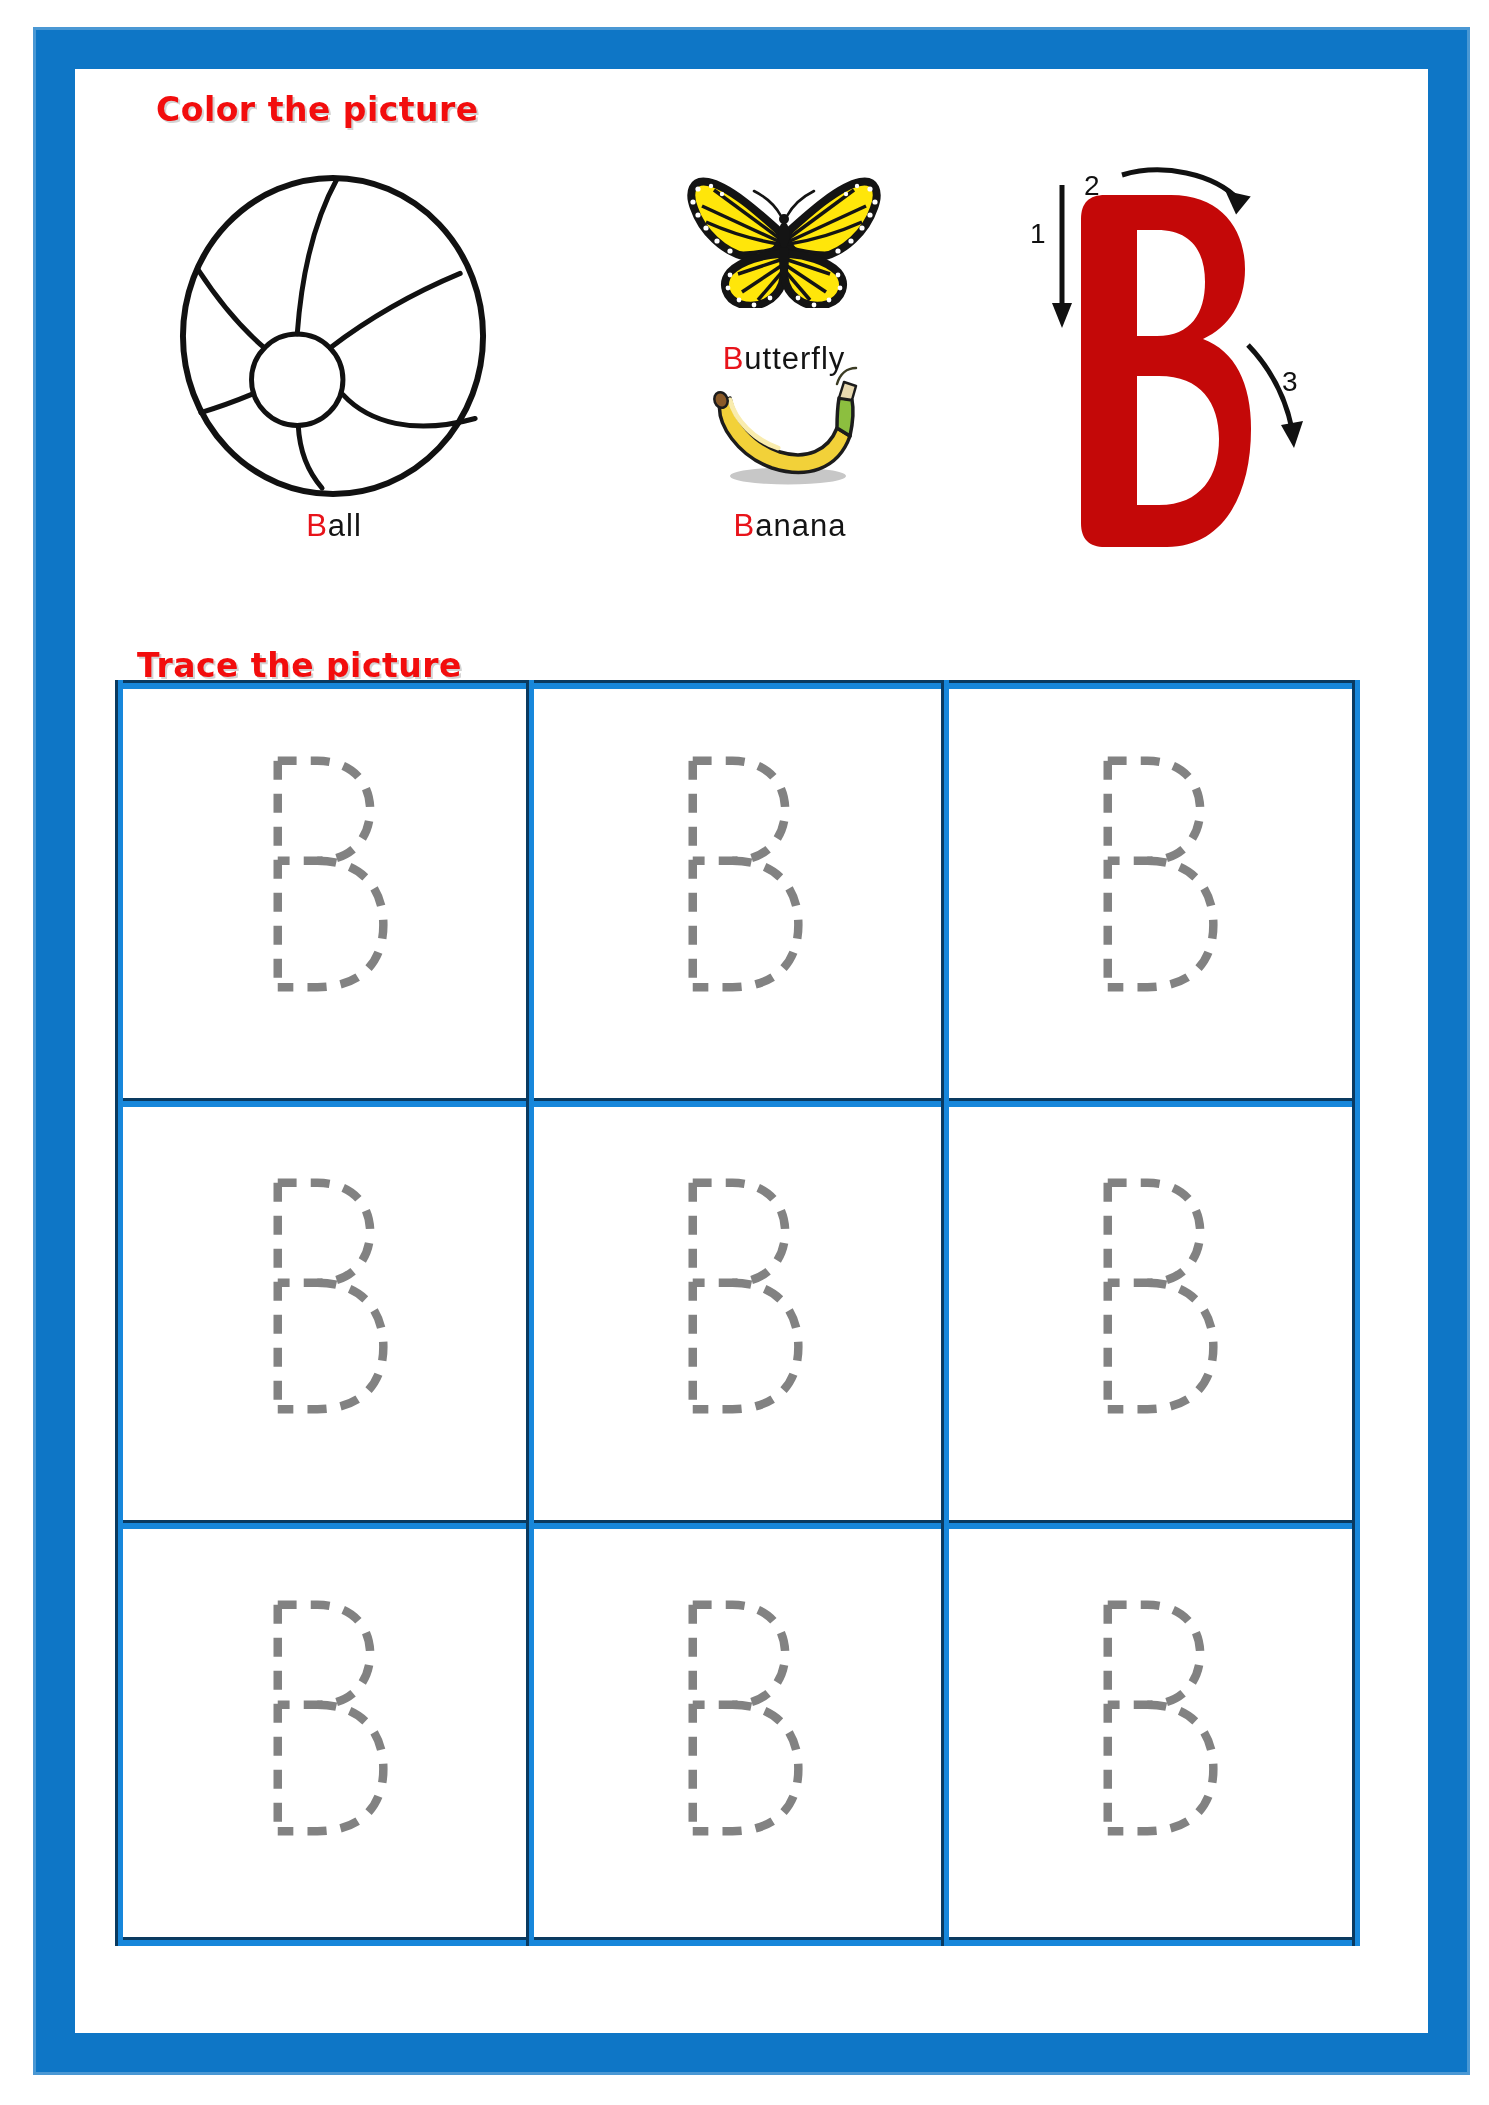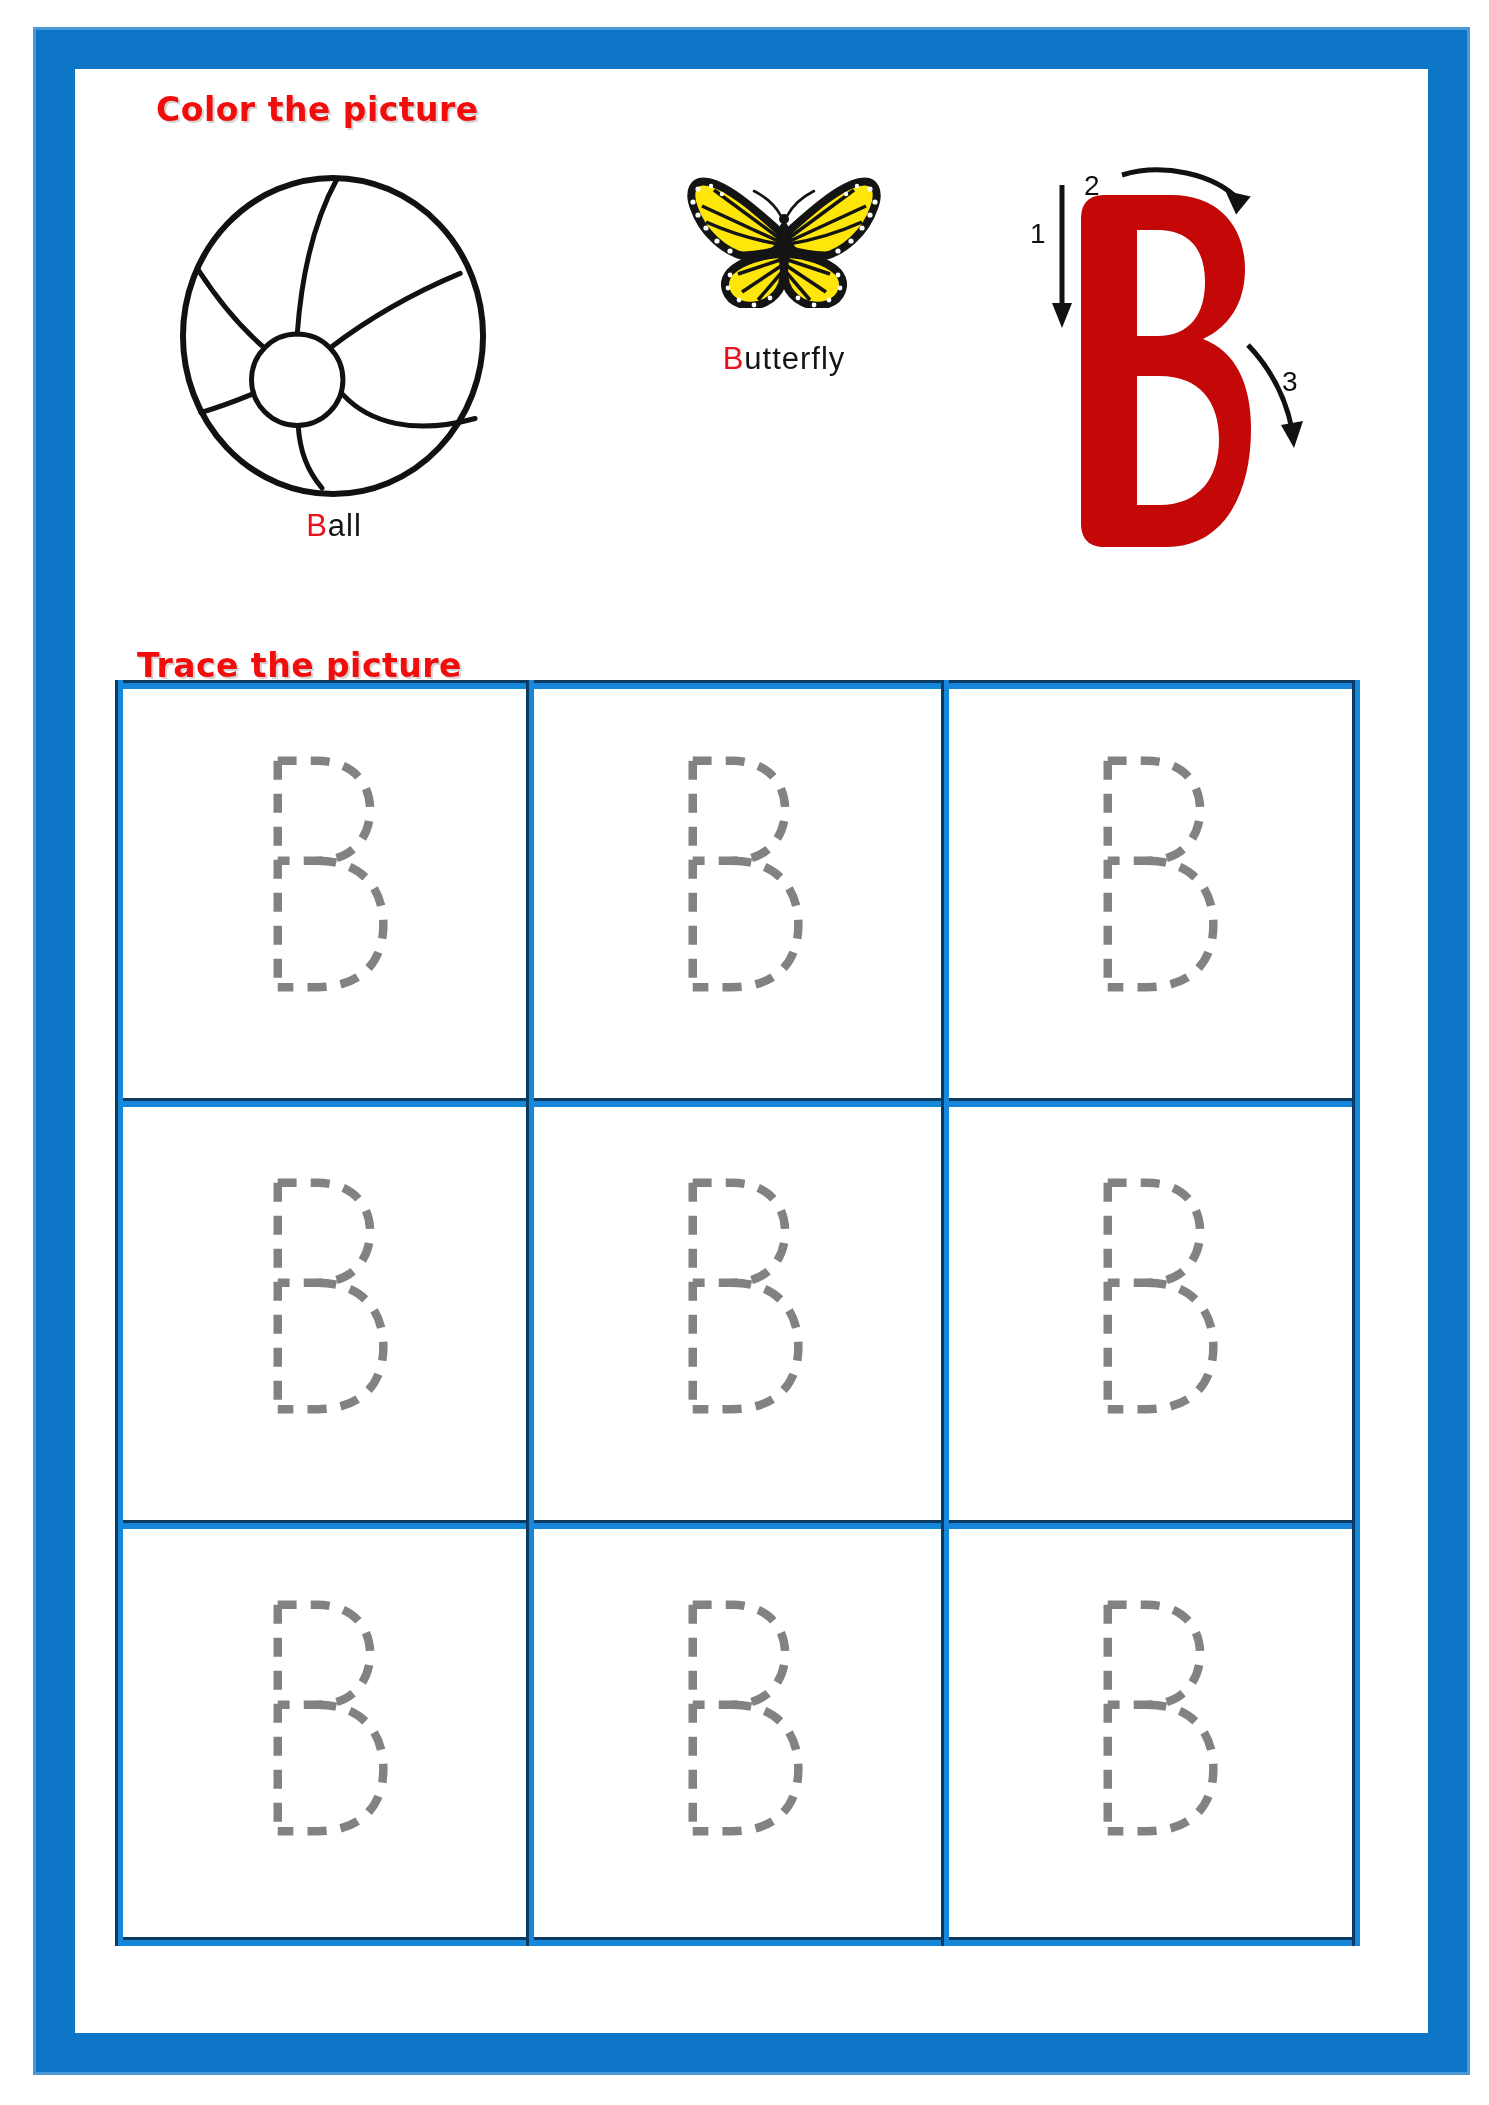--- a/index.html
+++ b/index.html
@@ -154,20 +154,41 @@
       <g stroke="#141414" stroke-width="2.6" fill="none" stroke-linecap="round">
         <path d="M97 58 C 90 45 80 38 70 33"></path>
         <path d="M103 58 C 110 45 120 38 130 33"></path>
       </g>
     </svg>
     <div class="fig-label" style="left:0;top:160px;width:200px;margin-top:23px;">
       <span class="first">B</span><span>utterfly</span>
     </div>
   </div>
 
+  <div class="figure" style="left:708px;top:360px;width:164px;height:135px;">
+    <svg width="164" height="135" viewBox="0 0 164 135">
+
+      <path d="M129 24 C 132 14 139 8 148 8" fill="none" stroke="#3c3c24" stroke-width="2.5" stroke-linecap="round"></path>
+
+      <ellipse cx="80" cy="116" rx="58" ry="8.5" fill="#c7c7c7"></ellipse>
+
+      <path d="M 12 42 C 8 64 30 96 64 108 C 98 119 130 110 142 76 L 129 68 C 120 91 98 100 72 92 C 47 84 26 60 22 38 Z" fill="#f2d139" stroke="#1c1c1c" stroke-width="3.5" stroke-linejoin="round"></path>
+
+      <path d="M 22 40 C 27 60 46 80 70 88" fill="none" stroke="#f9ecae" stroke-width="5" stroke-linecap="round"></path>
+
+      <path d="M 129 68 L 142 76 C 145 62 146 50 144 40 L 131 38 C 129 50 129 58 129 68 Z" fill="#8cbf3f" stroke="#1c1c1c" stroke-width="3.5" stroke-linejoin="round"></path>
+
+      <path d="M 131 38 L 144 40 L 148 26 L 136 22 Z" fill="#e8d9b0" stroke="#1c1c1c" stroke-width="2.5" stroke-linejoin="round"></path>
+
+      <ellipse cx="13" cy="40" rx="6.5" ry="8" fill="#8a5a28" stroke="#1c1c1c" stroke-width="2.5" transform="rotate(-20 13 40)"></ellipse>
+    </svg>
+    <div class="fig-label" style="left:-24px;top:148px;width:212px;">
+      <span class="first">B</span><span>anana</span>
+    </div>
+  </div>
 
   <div class="guide">
     <svg width="310" height="445" viewBox="0 0 310 445">
 
       <g transform="translate(75,78)">
         <path fill-rule="evenodd" fill="#c40808" d="
           M 30 2 L 96 2 C 146 2 170 36 170 76 C 170 110 154 134 128 146
           C 160 158 176 190 176 236 C 176 305 146 354 92 354 L 30 354
           C 14 354 6 346 6 330 L 6 26 C 6 10 14 2 30 2 Z
           M 62 37 L 82 37 C 116 37 130 58 130 89 C 130 120 116 143 82 143 L 62 143 Z

